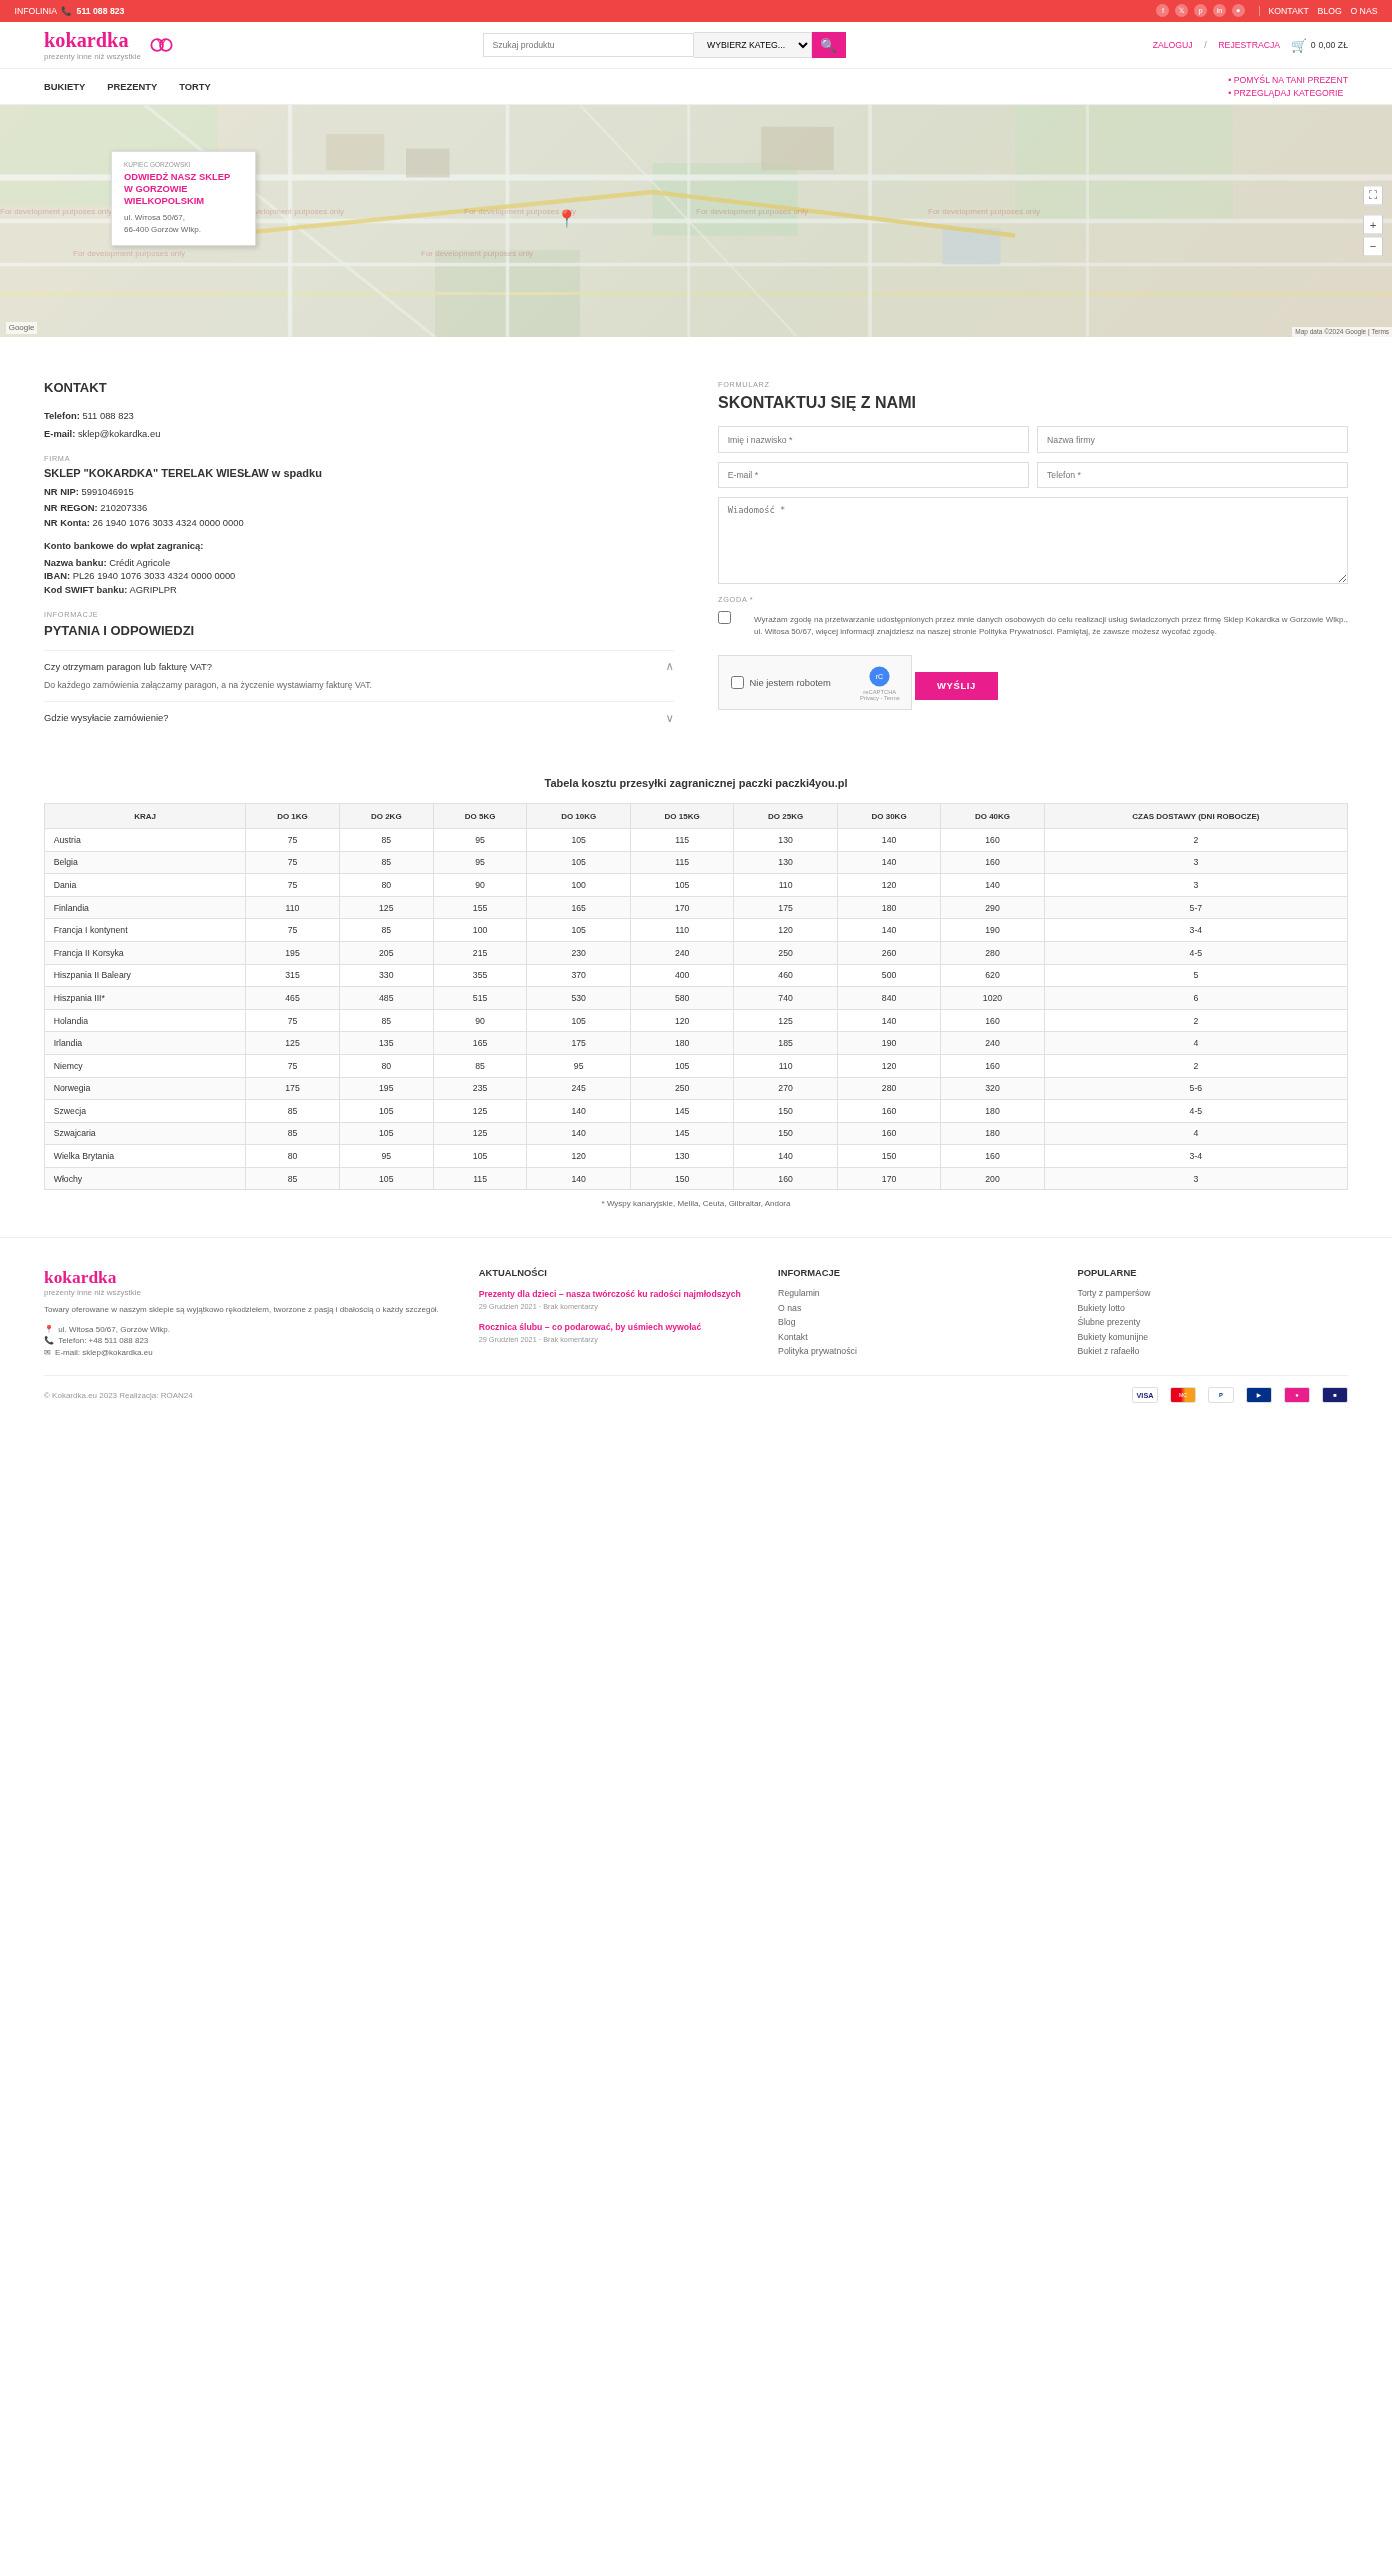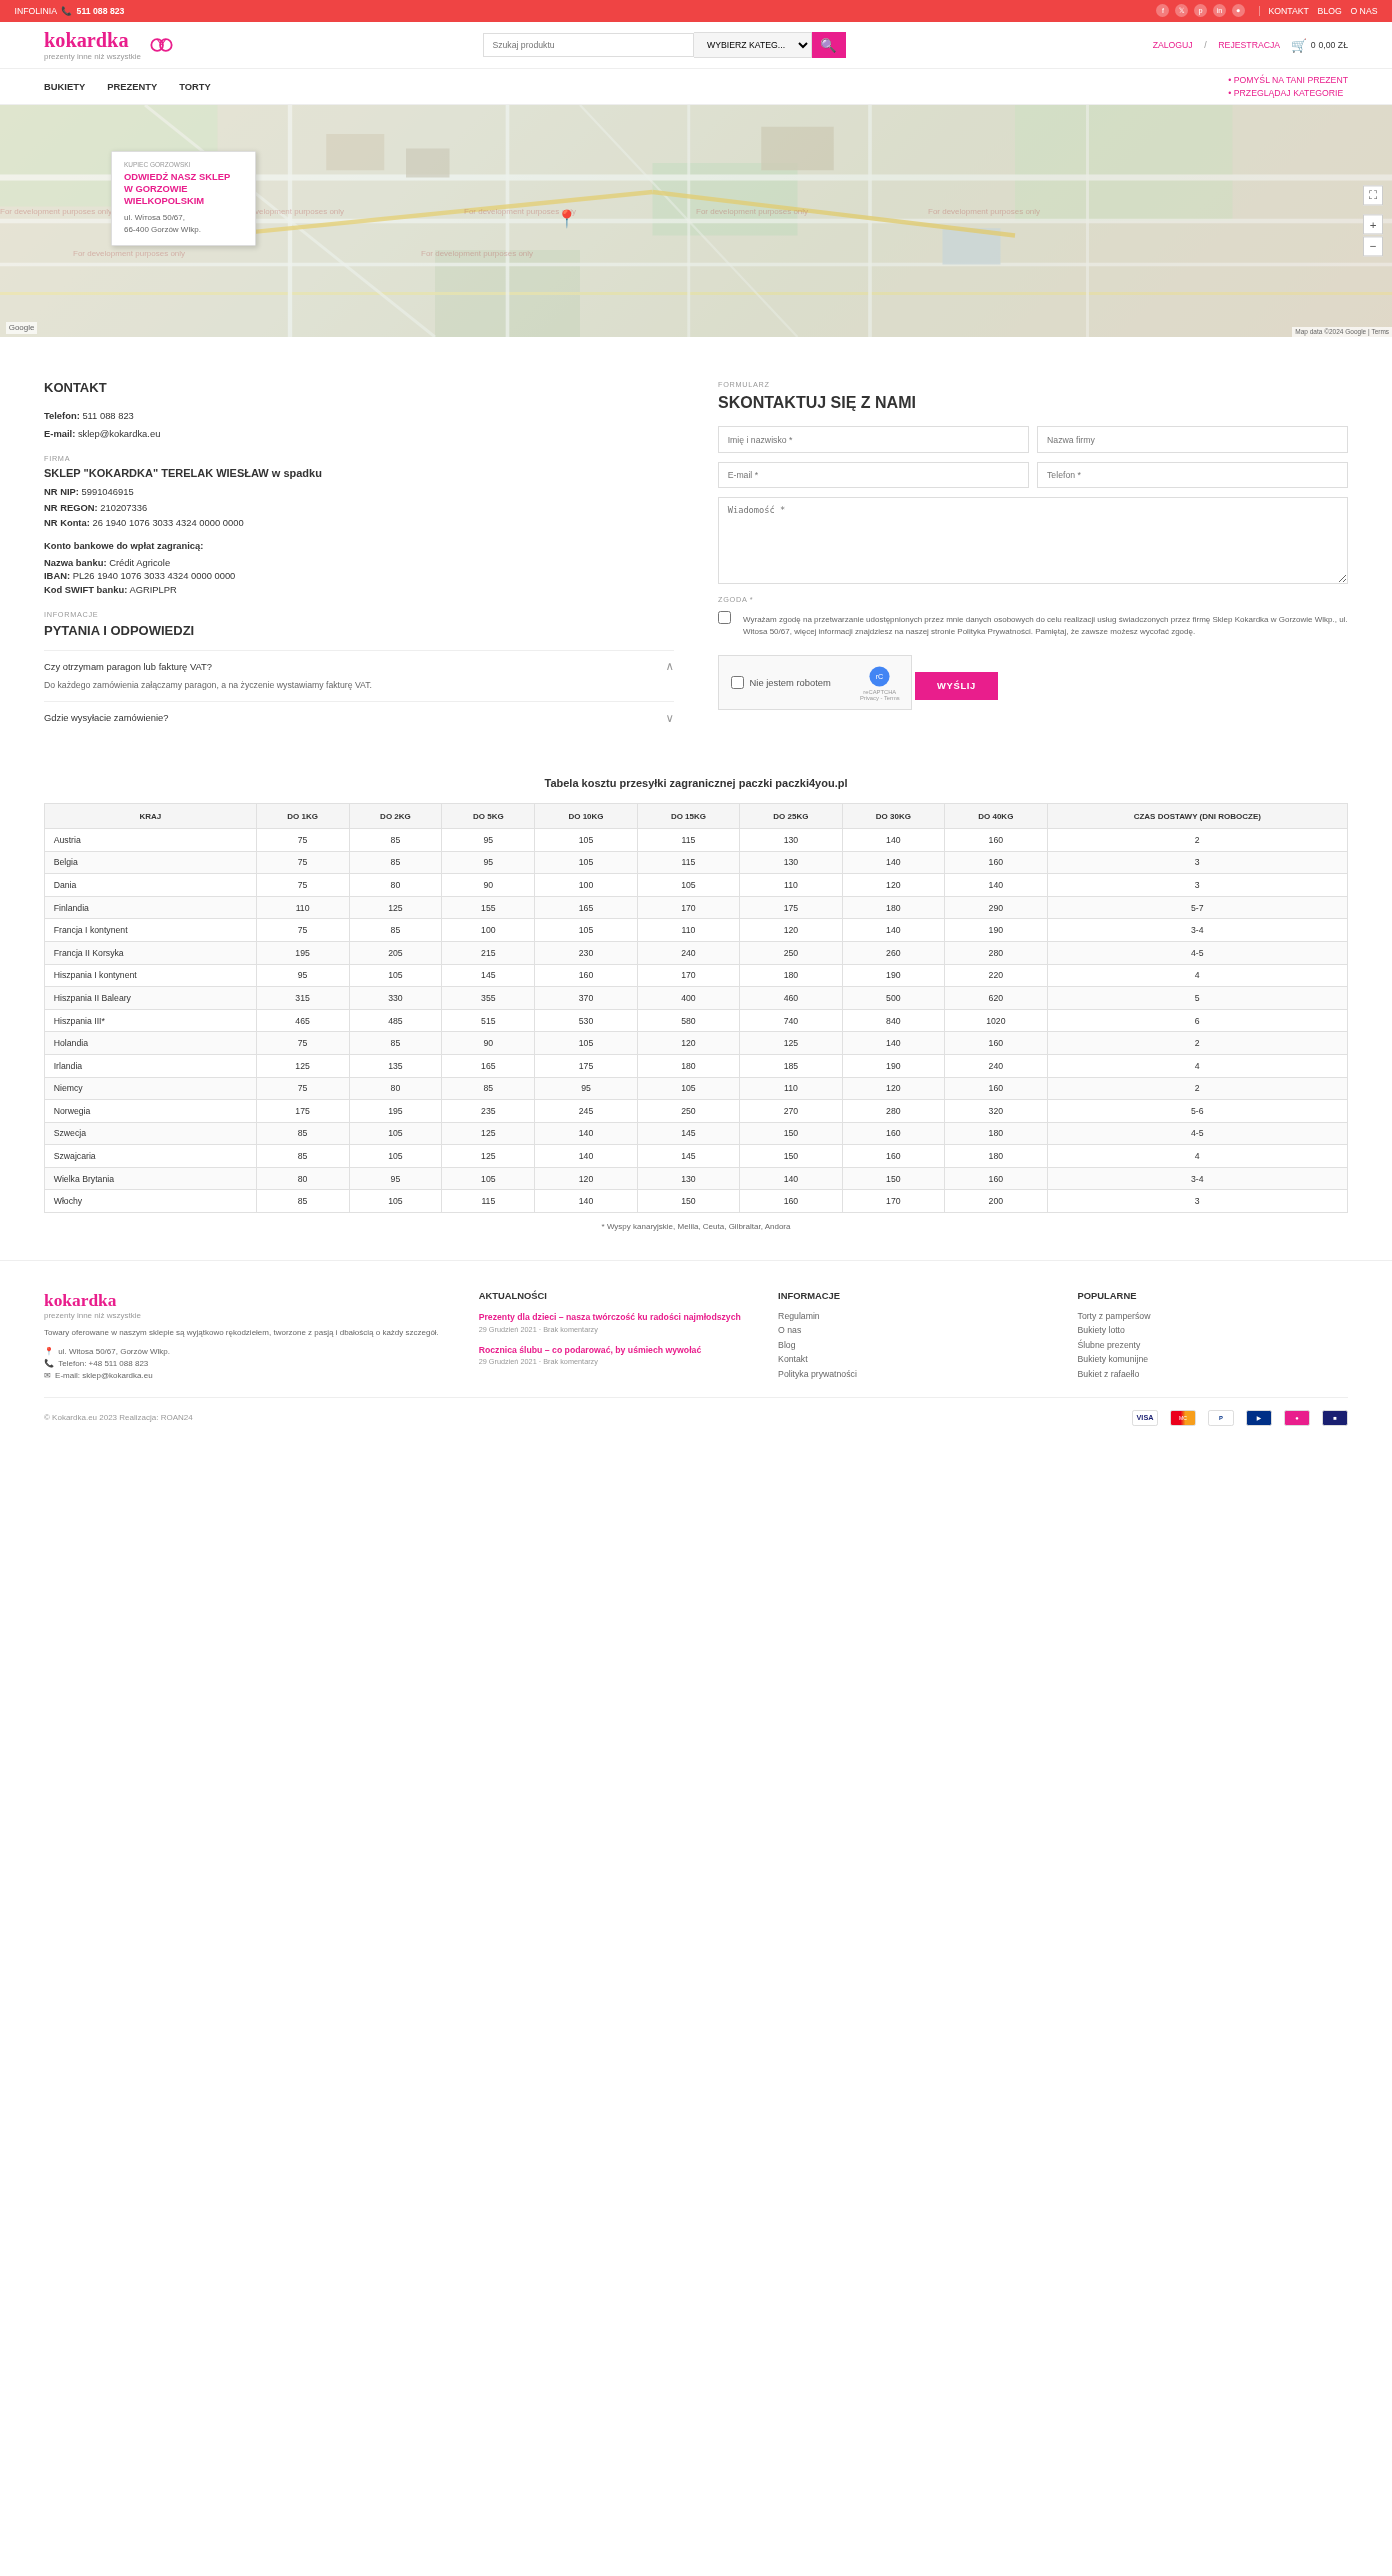--- a/index.html
+++ b/index.html
@@ -75,21 +75,21 @@
     .faq-chevron { font-size: 11.6px; color: #999; }
 
     
     .form-title { font-size: 16px; font-weight: bold; color: #333; margin-bottom: 14.5px; }
     .form-row { display: flex; gap: 8.7px; margin-bottom: 8.7px; }
     .form-input { flex: 1; border: 0.7px solid #ddd; padding: 7.3px 8.7px; font-size: 8.7px; outline: none; }
     .form-textarea { width: 100%; border: 0.7px solid #ddd; padding: 7.3px 8.7px; font-size: 8.7px; outline: none; min-height: 87px; resize: vertical; }
     .form-consent { margin: 8.7px 0; }
     .form-consent-label { font-size: 7.3px; color: #999; text-transform: uppercase; margin-bottom: 2.9px; letter-spacing: 0.7px; }
     .consent-text { font-size: 8px; color: #666; line-height: 1.5; margin-top: 4.4px; }
-    .consent-row { display: flex; gap: 12px; align-items: flex-start; margin-top: 5.8px; }
+    .consent-row { display: flex; gap: 23px; align-items: flex-start; margin-top: 5.8px; }
     .consent-checkbox { margin-top: 1.5px; }
     .recaptcha-area { border: 0.7px solid #ddd; padding: 8.7px 11.6px; display: inline-flex; align-items: center; gap: 29px; margin: 8.7px 0; background: #f9f9f9; }
     .recaptcha-check { display: flex; align-items: center; gap: 6px; font-size: 9.4px; color: #555; }
     .recaptcha-logo { font-size: 6.5px; color: #999; text-align: center; }
     .submit-btn { background: #e91e8c; color: #fff; border: none; padding: 8.7px 22px; font-size: 9.4px; font-weight: bold; cursor: pointer; letter-spacing: 0.7px; }
 
     
     .table-section { padding: 14.5px 44px 29px; }
     .table-title { font-size: 11px; font-weight: bold; text-align: center; margin-bottom: 14.5px; color: #333; }
     .shipping-table { width: 100%; border-collapse: collapse; font-size: 8.7px; }
@@ -455,32 +455,20 @@
             <td>205</td>
             <td>215</td>
             <td>230</td>
             <td>240</td>
             <td>250</td>
             <td>260</td>
             <td>280</td>
             <td>4-5</td>
           </tr>
           <tr>
-            <td>Hiszpania I kontynent</td>
-            <td>95</td>
-            <td>105</td>
-            <td>145</td>
-            <td>160</td>
-            <td>170</td>
-            <td>180</td>
-            <td>190</td>
-            <td>220</td>
-            <td>4</td>
-          </tr>
-          <tr>
             <td>Hiszpania II Baleary</td>
             <td>315</td>
             <td>330</td>
             <td>355</td>
             <td>370</td>
             <td>400</td>
             <td>460</td>
             <td>500</td>
             <td>620</td>
             <td>5</td>

